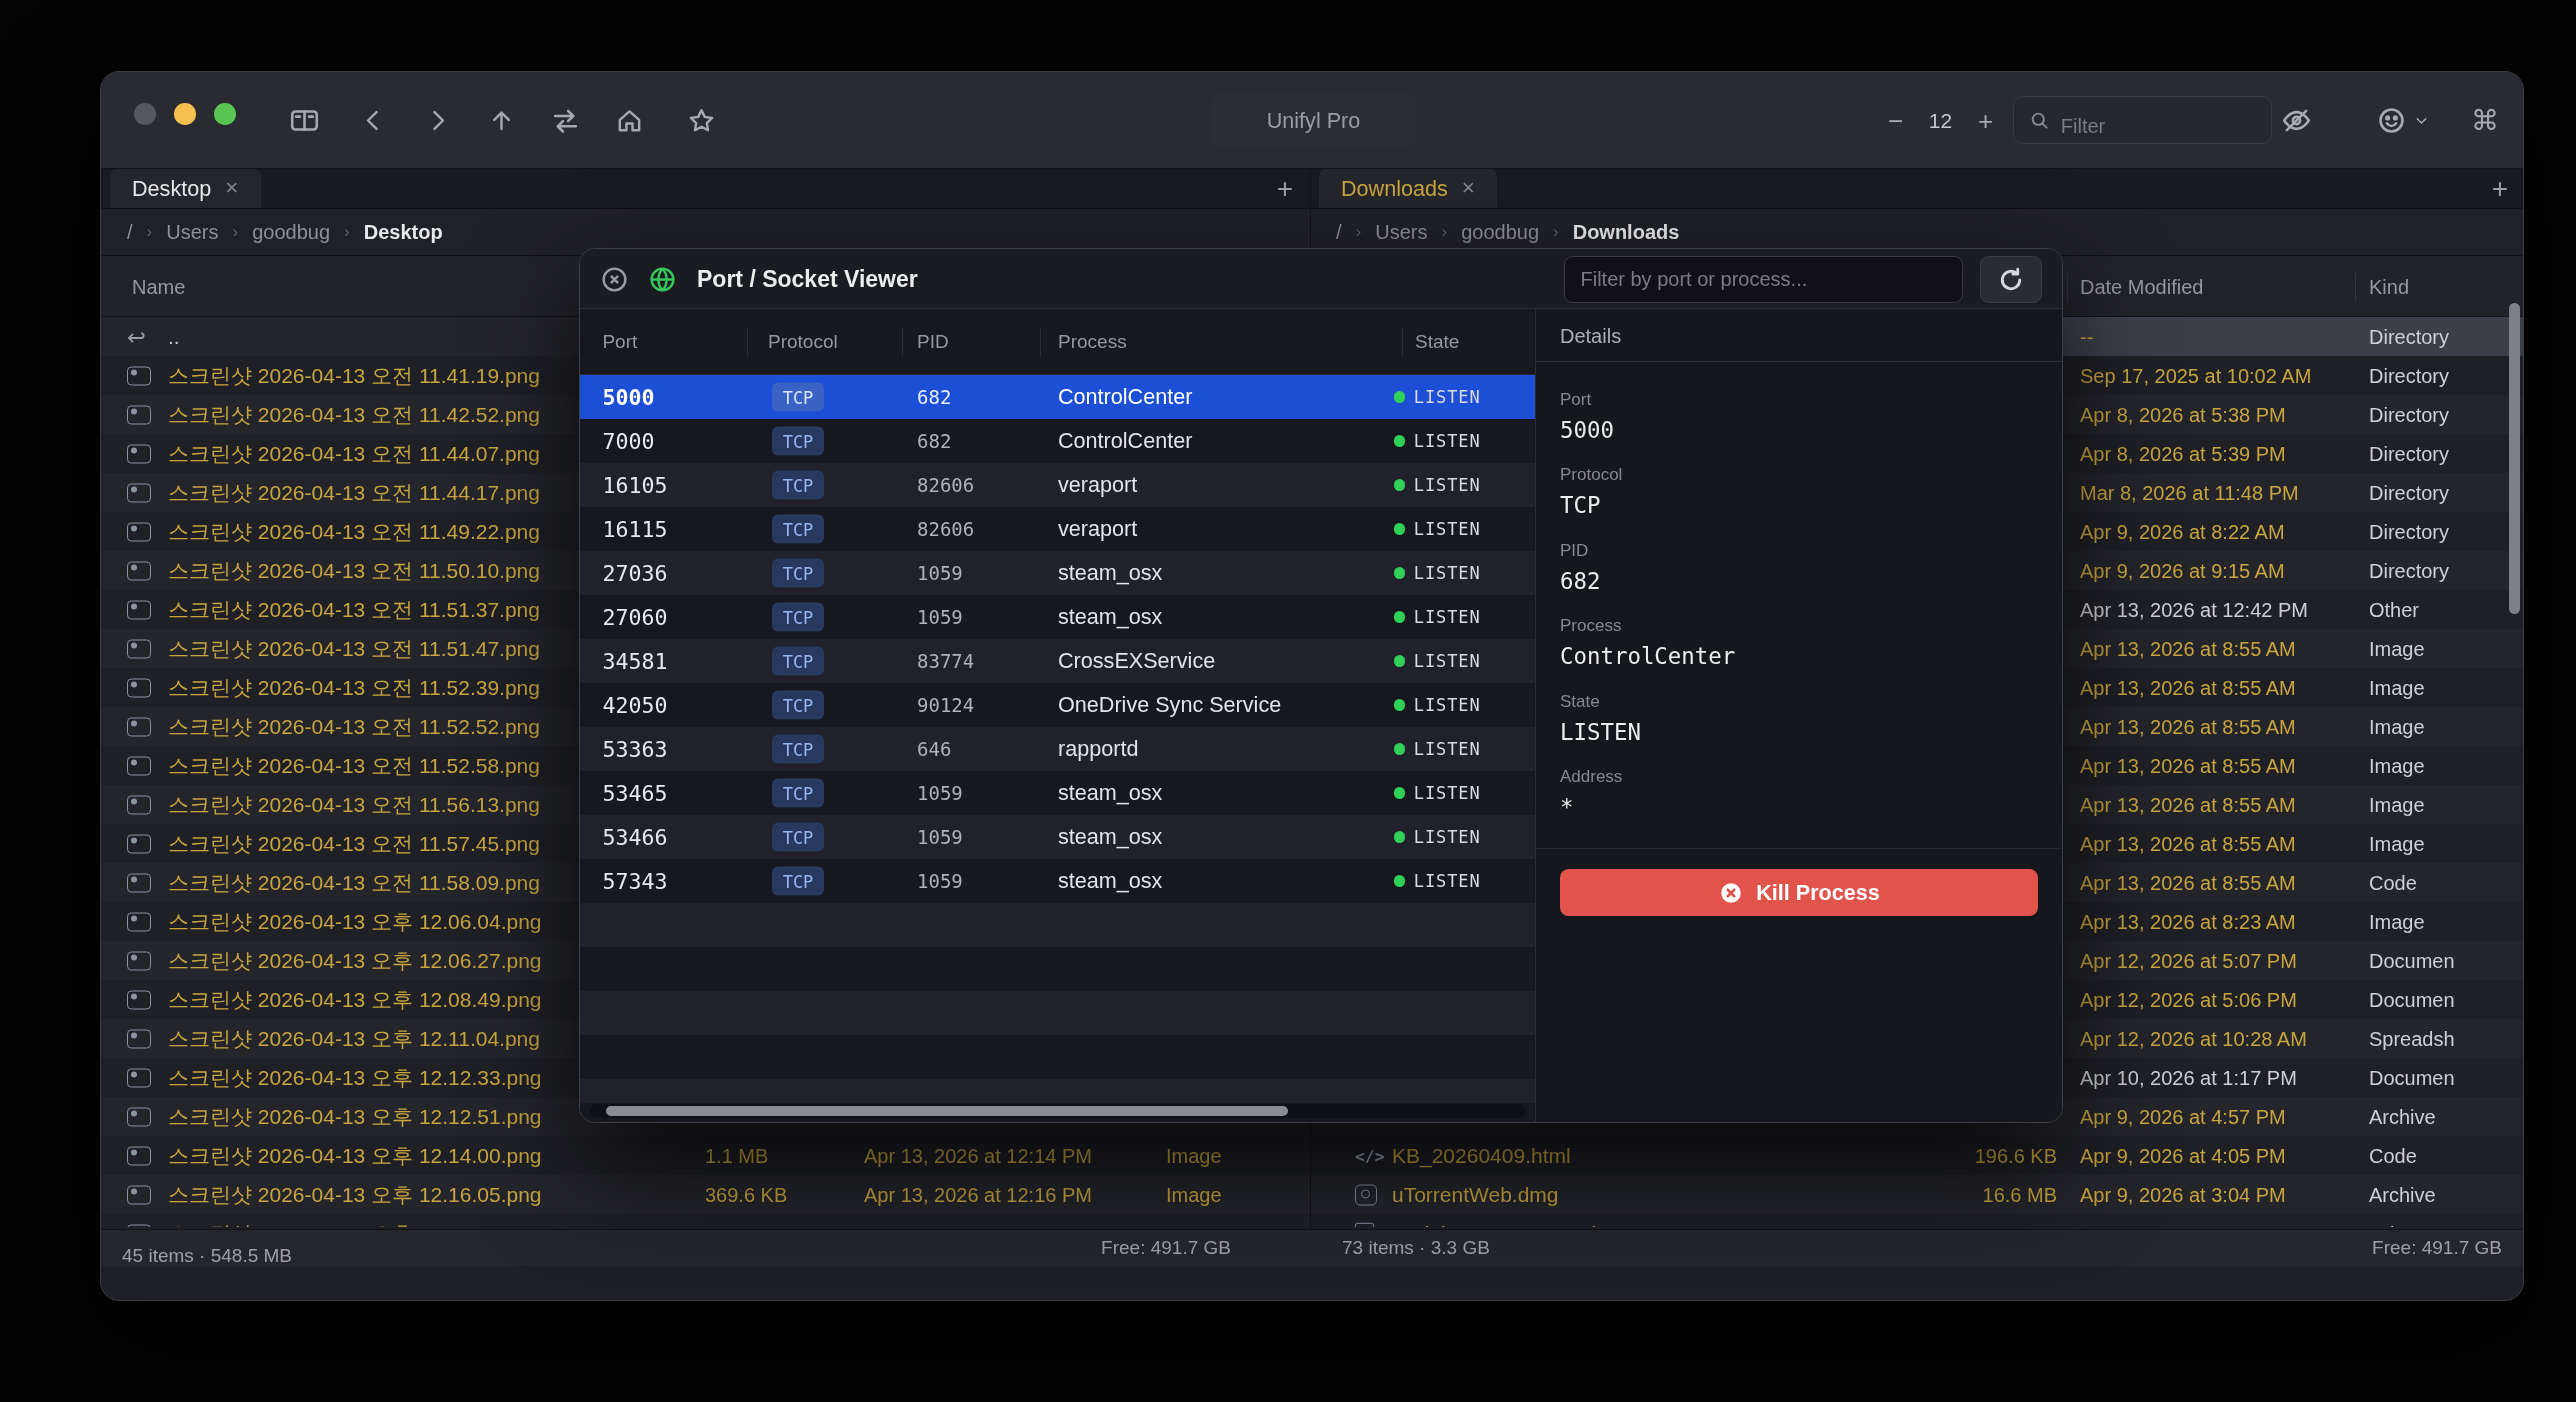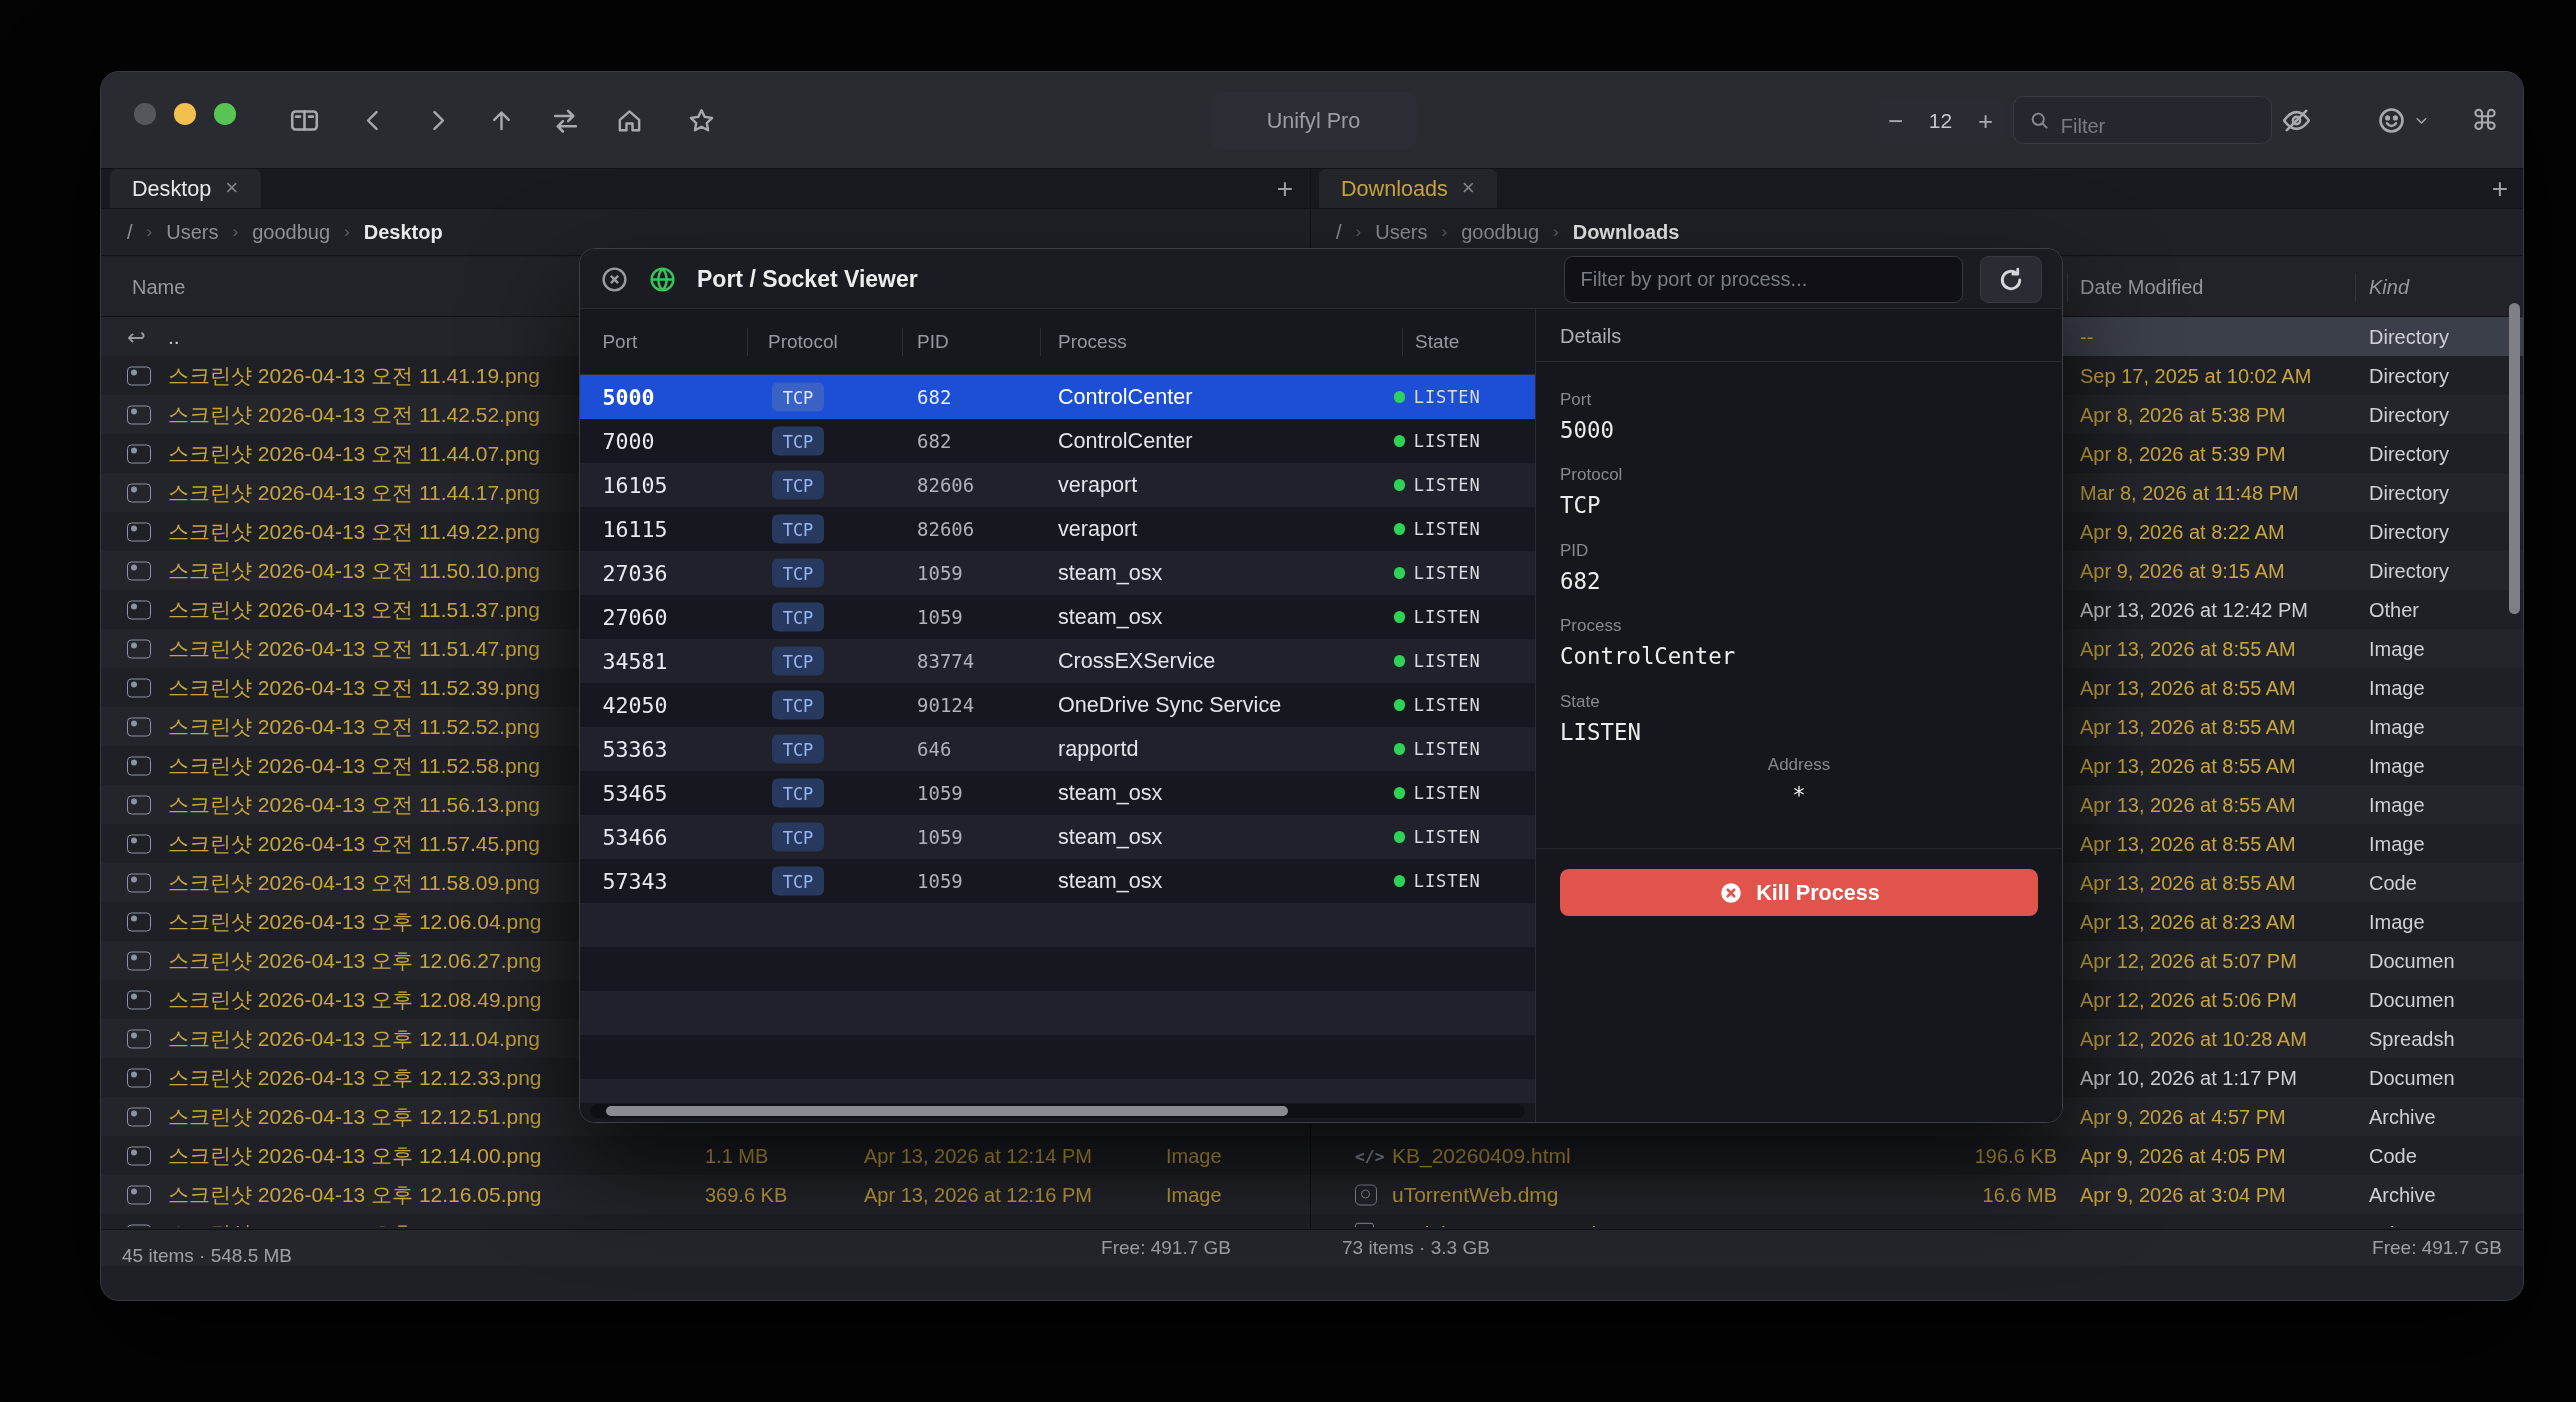--- a/index.html
+++ b/index.html
@@ -52,21 +52,21 @@
   .crumbs{position:absolute;top:0;height:100%;display:flex;align-items:center;gap:14px;padding-left:26px;font-size:20px;color:#8f9096;}
   #crumbs-left{left:0;width:1209px;} #crumbs-right{left:1209px;width:1215px;}
   .crumb{white-space:nowrap;}
   .crumb.active{color:#e8e9ec;font-weight:bold;}
   .crumb-sep{color:#5f6066;font-size:17px;}
 
   
   #colrow{position:absolute;left:0;top:185px;width:100%;height:60px;background:#222329;border-bottom:0.9px solid #121317;}
   .chdr{position:absolute;top:50%;transform:translateY(-50%);font-size:20px;color:#97989e;white-space:nowrap;}
   #h-name{left:31px;}
-  #h-date{left:1979px;} #h-kind{left:2268px;font-style:italic;}
+  #h-date{left:1979px;} #h-kind{left:2268px;}
   .hsep{position:absolute;top:15.5px;height:29px;width:0.9px;background:#34353c;}
 
   
   .rows{position:absolute;top:245px;bottom:73px;overflow:hidden;}
   #left-rows{left:0;width:1209px;} #right-rows{left:1209px;width:1215px;}
   .frow,.rrow{position:relative;height:39px;}
   .even{background:#24252b;} .odd{background:#1f2026;}
   .rrow.sel{background:#3b3f49;}
   .fic{position:absolute;left:26px;top:50%;transform:translateY(-50%);color:#9a9ba1;}
   .rrow .fic{left:45px;}
@@ -139,21 +139,21 @@
   .st-txt{font-family:"DejaVu Sans Mono",monospace;font-size:17px;color:#dadbe0;letter-spacing:0.9px;}
   #hscroll{position:absolute;left:10.4px;bottom:5.2px;width:935px;height:14px;border-radius:7px;background:#0f1015;}
   #hthumb{position:absolute;left:15.5px;top:1.7px;width:682px;height:10.4px;border-radius:5.2px;background:#8a8b92;}
 
   #details{position:absolute;left:956px;top:60px;right:0;bottom:0;background:#16171d;}
   #details-title{position:absolute;left:24px;top:15.5px;font-size:20px;color:#aeafb6;}
   #details-sep{position:absolute;left:0;top:52px;width:100%;height:0.9px;background:#2c2d34;}
   .dfield{position:absolute;left:24px;right:24px;}
   .dlabel{font-size:17px;color:#87898f;margin-bottom:7px;}
   .dvalue{font-family:"DejaVu Sans Mono",monospace;font-size:22.4px;color:#eceded;}
-  #df-0{top:81px;} #df-1{top:156px;} #df-2{top:232px;} #df-3{top:307px;} #df-4{top:383px;} #df-5{top:446px;text-align:center;}
+  #df-0{top:81px;} #df-1{top:156px;} #df-2{top:232px;} #df-3{top:307px;} #df-4{top:383px;} #df-5{top:458px;}
   #kill-sep{position:absolute;left:0;top:539px;width:100%;height:0.9px;background:#26272d;}
   #kill-btn{position:absolute;left:24px;right:24px;top:560px;height:47px;border-radius:8.6px;background:#e0544c;
     display:flex;align-items:center;justify-content:center;gap:12px;color:#fff;font-size:21.6px;font-weight:bold;}
 </style>
 </head>
 <body>
 
 <div id="stage">
 
   <div id="window">

